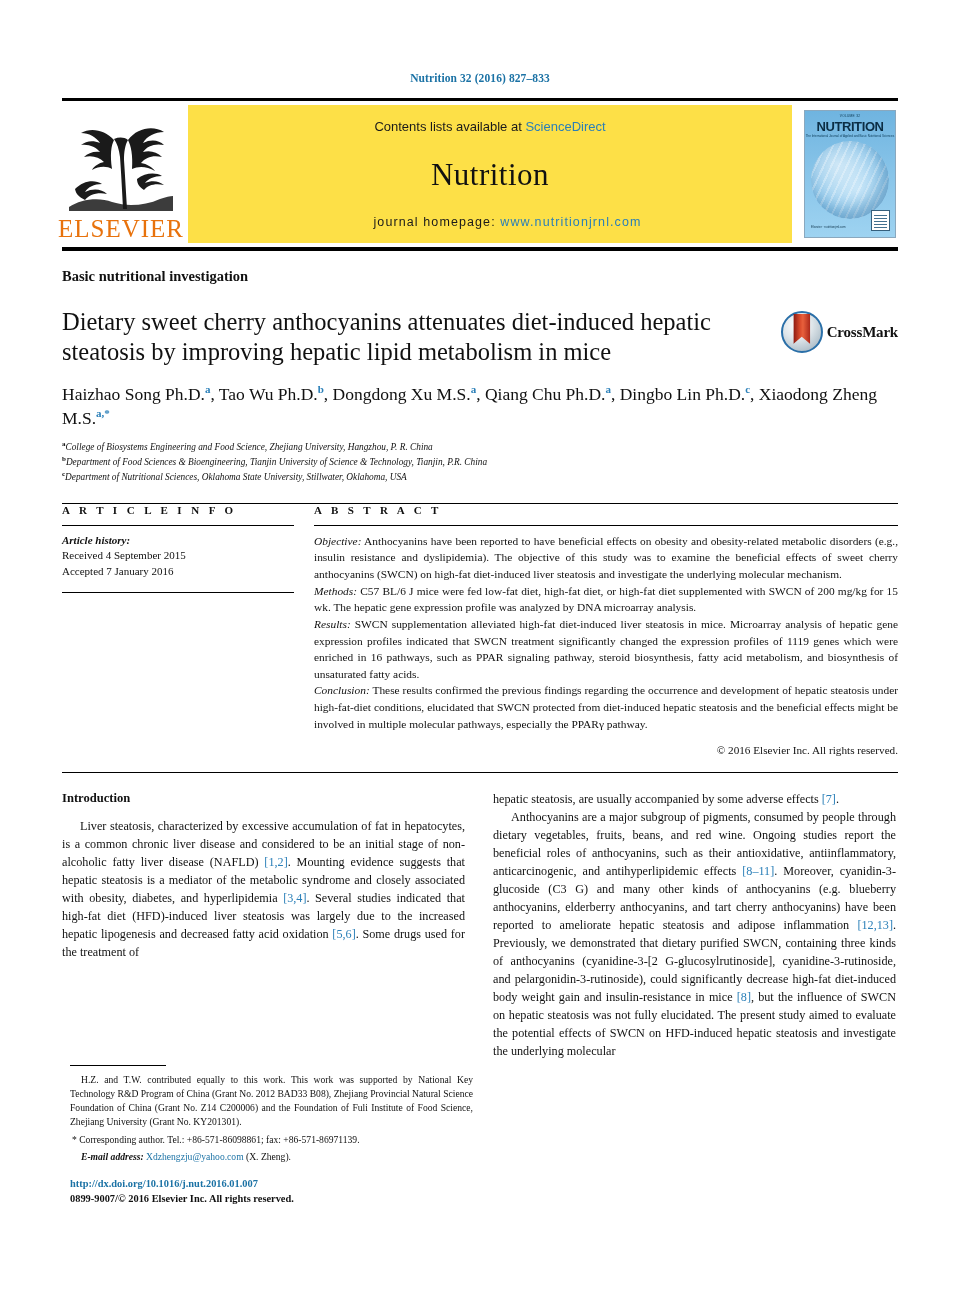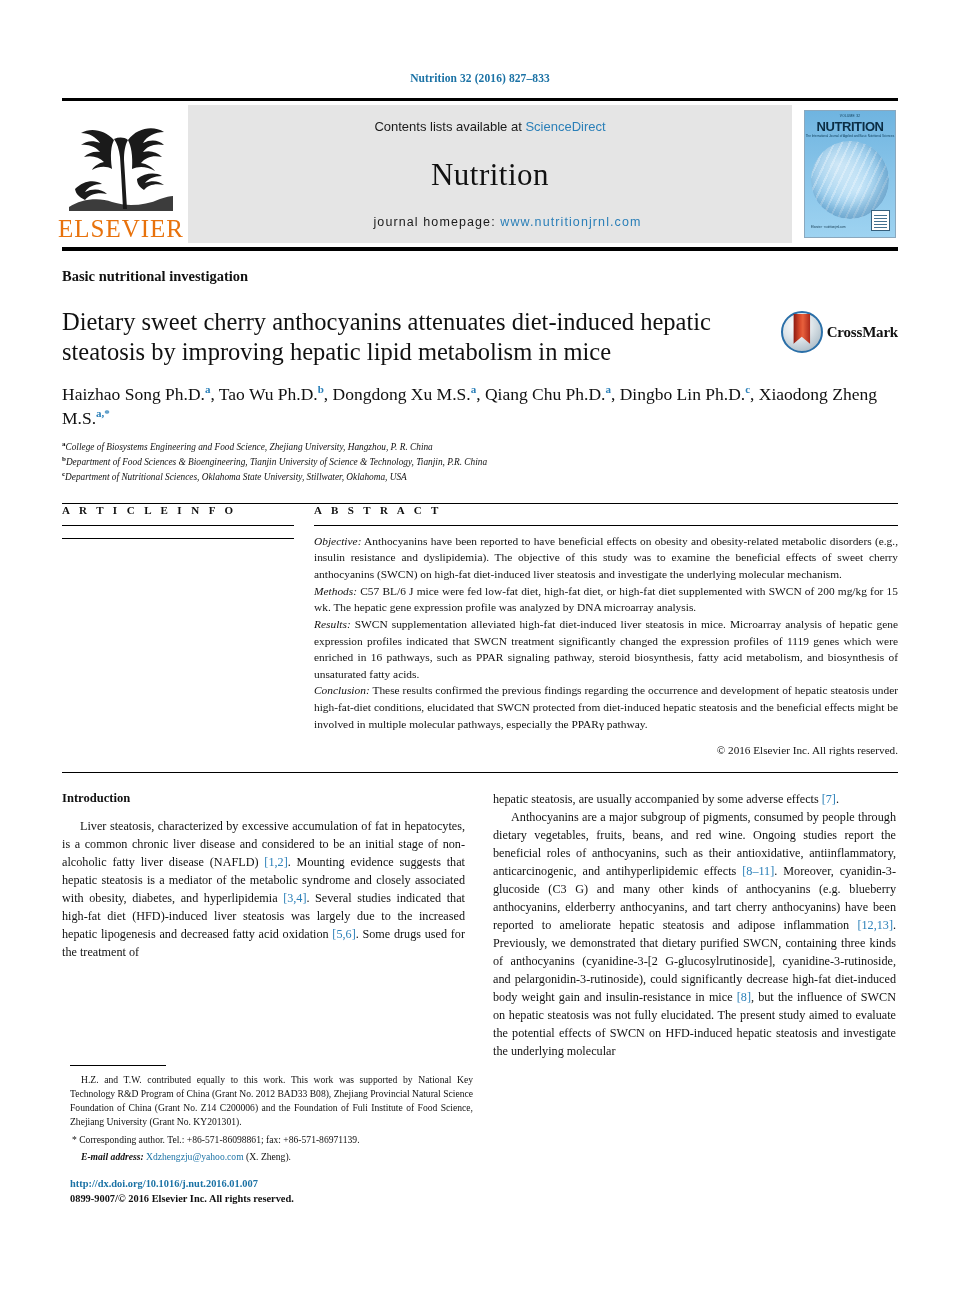--- a/index.html
+++ b/index.html
@@ -58,21 +58,21 @@
   .elsevier-word {
     font-family: "Liberation Serif", serif;
     font-size: 25px;
     letter-spacing: 1px;
     color: #e8720c;
     line-height: 1;
     margin-top: 1px;
   }
   .banner-center {
     flex: 1 1 auto;
-    background: #e5e5e5;
+    background: #fde047;
     margin: 0 10px 0 8px;
     display: flex;
     flex-direction: column;
     justify-content: space-between;
     align-items: center;
     padding: 14px 0 14px 0;
     box-sizing: border-box;
   }
   .contents-line {
     font-family: "Liberation Sans", sans-serif;
@@ -454,20 +454,25 @@
       <div><span class="sup">a</span><span>College of Biosystems Engineering and Food Science, Zhejiang University, Hangzhou, P. R. China</span></div>
       <div><span class="sup">b</span><span>Department of Food Sciences &amp; Bioengineering, Tianjin University of Science &amp; Technology, Tianjin, P.R. China</span></div>
       <div><span class="sup">c</span><span>Department of Nutritional Sciences, Oklahoma State University, Stillwater, Oklahoma, USA</span></div>
     </div>
 
   <div class="info-abs">
 
     <div class="col-info">
       <div class="caps-head">A R T I C L E  I N F O</div>
       <div class="rule"></div>
+      <div class="info-block">
+        <div class="it">Article history:</div>
+        <div>Received 4 September 2015</div>
+        <div>Accepted 7 January 2016</div>
+      </div>
       <div class="rule-thin"></div>
     </div>
 
     <div class="col-abs">
       <div class="caps-head">A B S T R A C T</div>
       <div class="rule"></div>
       <div class="abs-body">
         <p><span class="lead">Objective:</span><span> Anthocyanins have been reported to have beneficial effects on obesity and obesity-related metabolic disorders (e.g., insulin resistance and dyslipidemia). The objective of this study was to examine the beneficial effects of sweet cherry anthocyanins (SWCN) on high-fat diet-induced liver steatosis and investigate the underlying molecular mechanism.</span></p>
         <p><span class="lead">Methods:</span><span> C57 BL/6 J mice were fed low-fat diet, high-fat diet, or high-fat diet supplemented with SWCN of 200 mg/kg for 15 wk. The hepatic gene expression profile was analyzed by DNA microarray analysis.</span></p>
         <p><span class="lead">Results:</span><span> SWCN supplementation alleviated high-fat diet-induced liver steatosis in mice. Microarray analysis of hepatic gene expression profiles indicated that SWCN treatment significantly changed the expression profiles of 1119 genes which were enriched in 16 pathways, such as PPAR signaling pathway, steroid biosynthesis, fatty acid metabolism, and biosynthesis of unsaturated fatty acids.</span></p>

